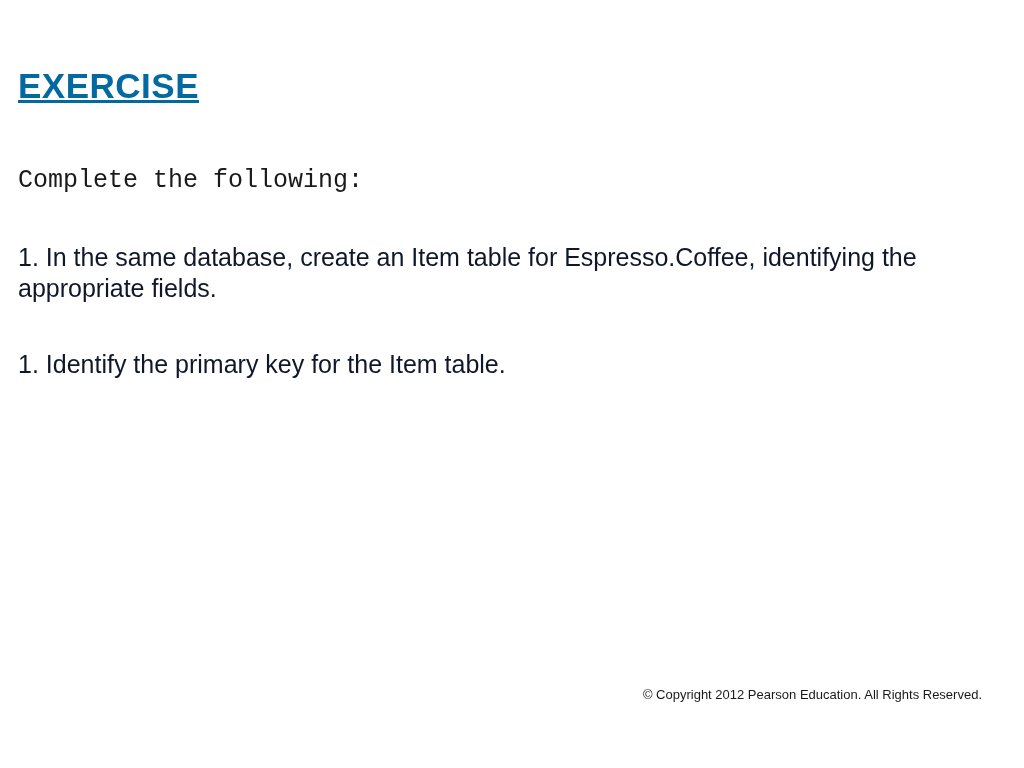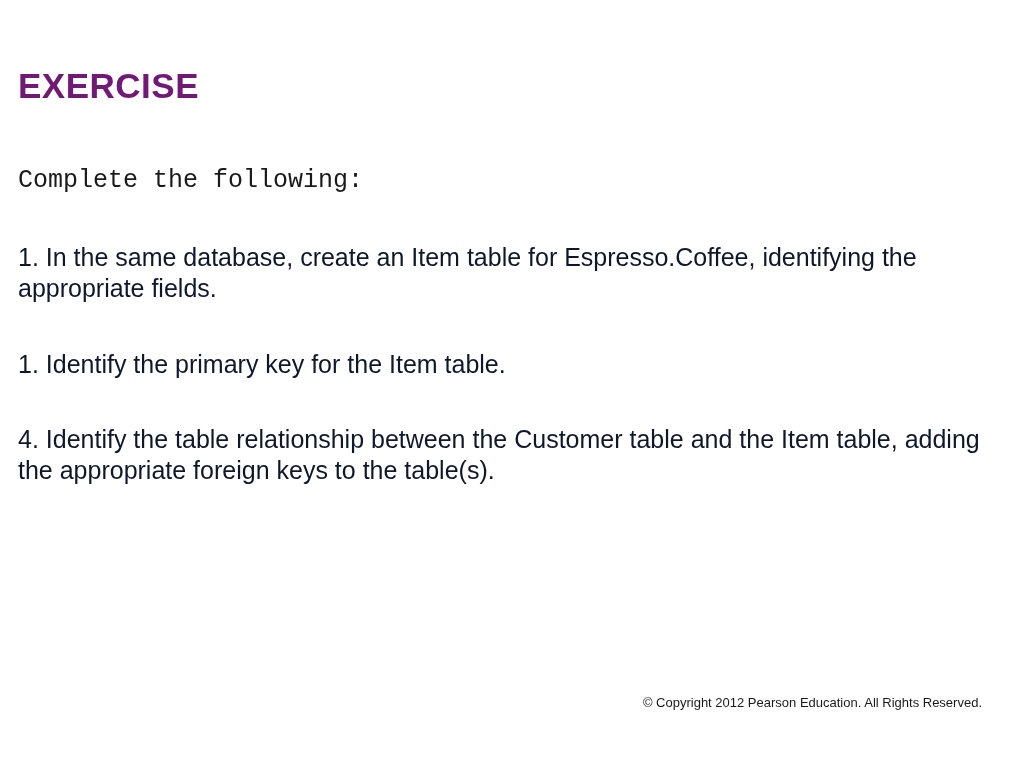--- a/index.html
+++ b/index.html
@@ -15,51 +15,51 @@
       position: relative;
       overflow: hidden;
     }
     .slide-container {
       width: 100%;
       height: 100%;
       padding: 18px 18px 0 18px;
       position: relative;
     }
     .title {
-      color: #701a75;
+      color: #0369a1;
       font-size: 35px;
       font-weight: bold;
       margin-top: 48px;
       margin-bottom: 60px;
       letter-spacing: 0.5px;
+      text-decoration: underline;
     }
     .intro {
       color: #1a1a1a;
       font-size: 25px;
       margin-bottom: 46px;
       line-height: 1.2;
       font-family: Liberation Mono, monospace;
     }
     .item {
       color: #0f172a;
       font-size: 25px;
       margin-bottom: 44px;
       line-height: 1.25;
     }
     .footer {
       position: absolute;
-      bottom: 58px;
+      bottom: 66px;
       right: 42px;
       color: #1a1a1a;
       font-size: 13px;
     }
   </style>
 </head>
 <body>
 
 <div class="slide-container">
   <h1 class="title">EXERCISE</h1>
   <p class="intro">Complete the following:</p>
   <p class="item">1. In the same database, create an Item table for Espresso.Coffee, identifying the appropriate fields.</p>
   <p class="item">1. Identify the primary key for the Item table.</p>
-  <p class="item">4. Identify the table relationship between the Customer table and the Item table, adding the appropriate foreign keys to the table(s).</p>
   <div class="footer">© Copyright 2012 Pearson Education. All Rights Reserved.</div>
 </div>
 
 </body></html>

